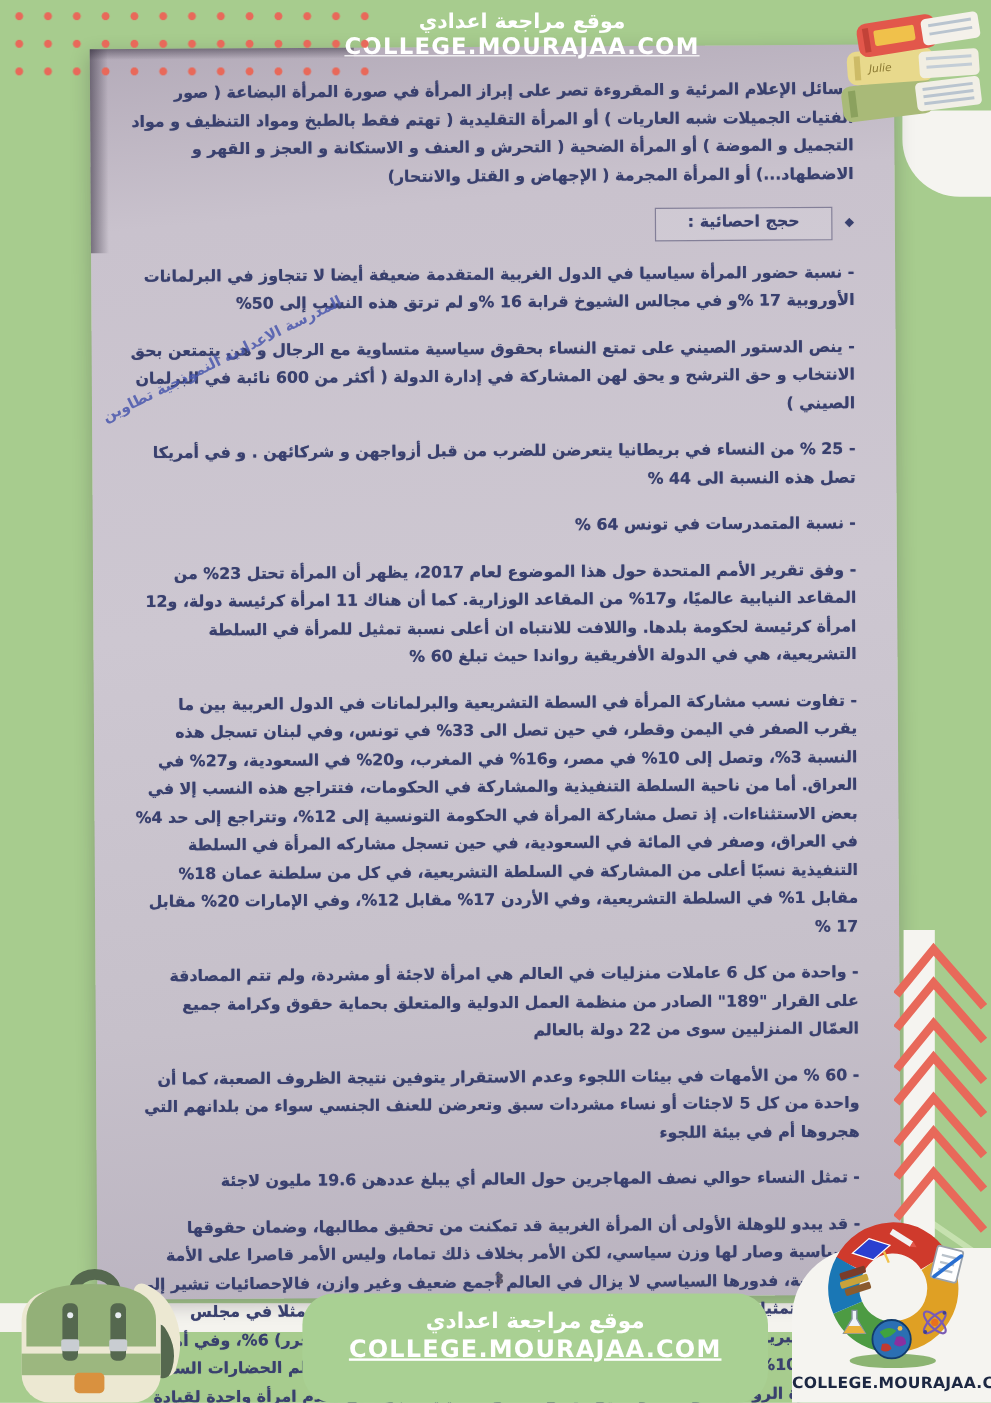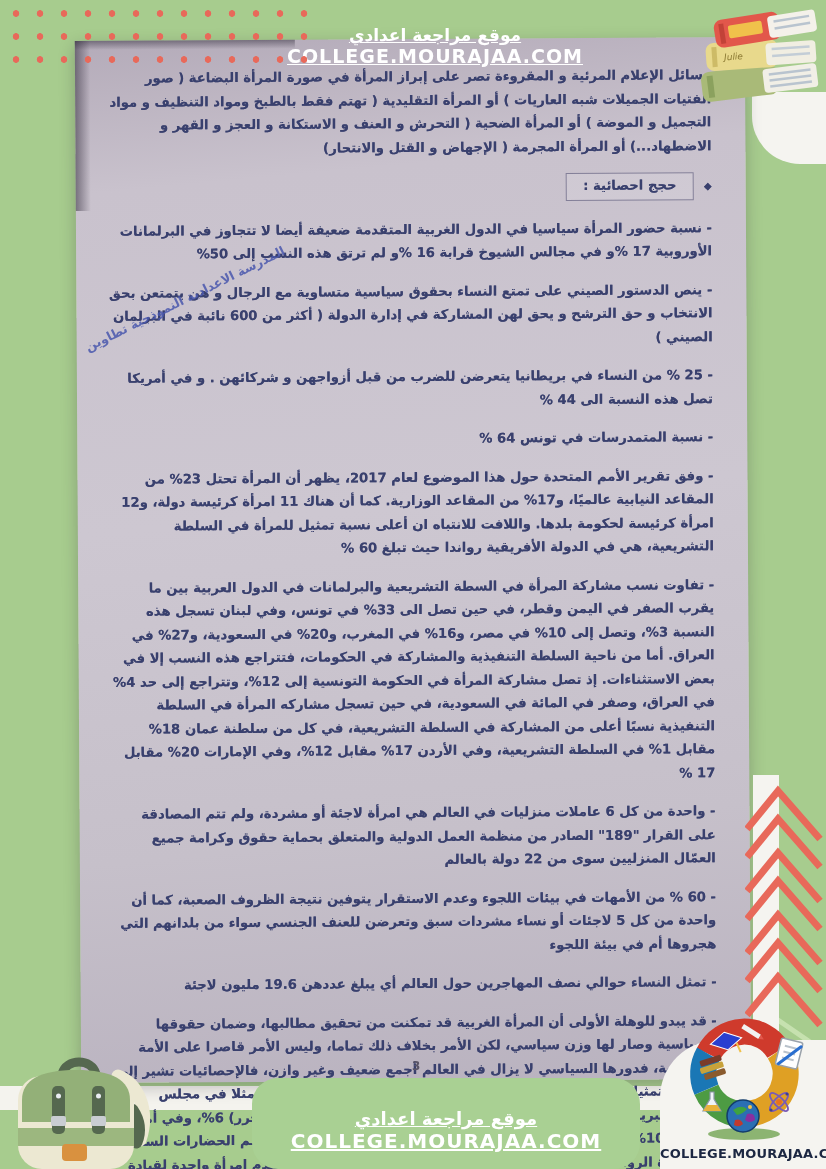--- a/index.html
+++ b/index.html
@@ -6,21 +6,21 @@
   body{font-family:"DejaVu Sans",sans-serif;}
   .canvas{position:relative;width:826px;height:1169px;background:#a7cc8e;overflow:hidden;}
 
   
   .dots{position:absolute;left:0;top:0;width:308px;height:64px;z-index:6;
     background-image:radial-gradient(circle,#e8695a 3px,rgba(0,0,0,0) 3.6px);
     background-size:24px 23px;background-position:4px 2px;}
 
   
   .brand{position:absolute;text-align:center;color:#ffffff;z-index:5;}
-  .brand .ar{font-size:17px;font-weight:bold;text-decoration:underline;letter-spacing:.3px;margin-top:17px;}
+  .brand .ar{font-size:17px;font-weight:bold;letter-spacing:.3px;}
   .brand .url{font-size:19px;font-weight:bold;text-decoration:underline;letter-spacing:1px;}
   .header{left:240px;top:8px;width:390px;}
   .footer-box{left:252px;top:1078px;width:388px;height:91px;background:#a9d093;border-radius:26px;padding-top:13px;box-sizing:border-box;}
   .footer-box .ar{font-size:18px;}
   .footer-box .url{font-size:20px;}
 
   
   .bottom-band{position:absolute;left:0;top:1086px;width:826px;height:24px;background:#f4f3ee;z-index:1;}
 
   
@@ -32,21 +32,21 @@
     box-shadow:0 5px 16px rgba(30,25,40,.25);transform:rotate(-.35deg);}
   .paper::before{content:"";position:absolute;left:0;top:0;width:15px;height:170px;
     background:linear-gradient(90deg,rgba(38,32,48,.5),rgba(38,32,48,0));}
   .paper::after{content:"";position:absolute;left:0;top:0;width:220px;height:9px;
     background:linear-gradient(180deg,rgba(38,32,48,.45),rgba(38,32,48,0));}
   .paper-text{position:relative;direction:rtl;text-align:right;padding:26px 34px 0 30px;
     color:#39406e;font-size:13.2px;font-weight:bold;line-height:1.78;
     text-shadow:0 0 .6px rgba(57,64,110,.7);}
   .paper-text p{margin:0 0 15px;}
   .heading-row{margin:2px 0 16px;}
-  .heading-box{display:inline-block;border:1.5px solid #837f98;padding:0 16px 2px;background:rgba(255,255,255,.12);}
+  .heading-box{display:inline-block;border:1.5px solid #837f98;padding:0 26px 2px;background:rgba(255,255,255,.12);}
   .diamond{font-size:10px;margin-left:6px;color:#39406e;}
   .stamp{position:absolute;left:6px;top:300px;transform:rotate(-26deg);transform-origin:left top;
     color:#4a58ae;font-size:12.5px;font-weight:bold;opacity:.85;white-space:nowrap;z-index:4;}
   .page-num{position:absolute;bottom:8px;left:50%;transform:translateX(-50%);
     color:#5a5566;font-size:12px;font-weight:bold;}
 
   
   .chevron-strip{position:absolute;left:745px;top:775px;width:81px;height:256px;z-index:4;}
   .chevron-strip .white-col{position:absolute;left:8px;top:0;width:26px;height:256px;background:#f5f4f0;}
   .chevron-strip svg{position:absolute;left:0;top:0;}

